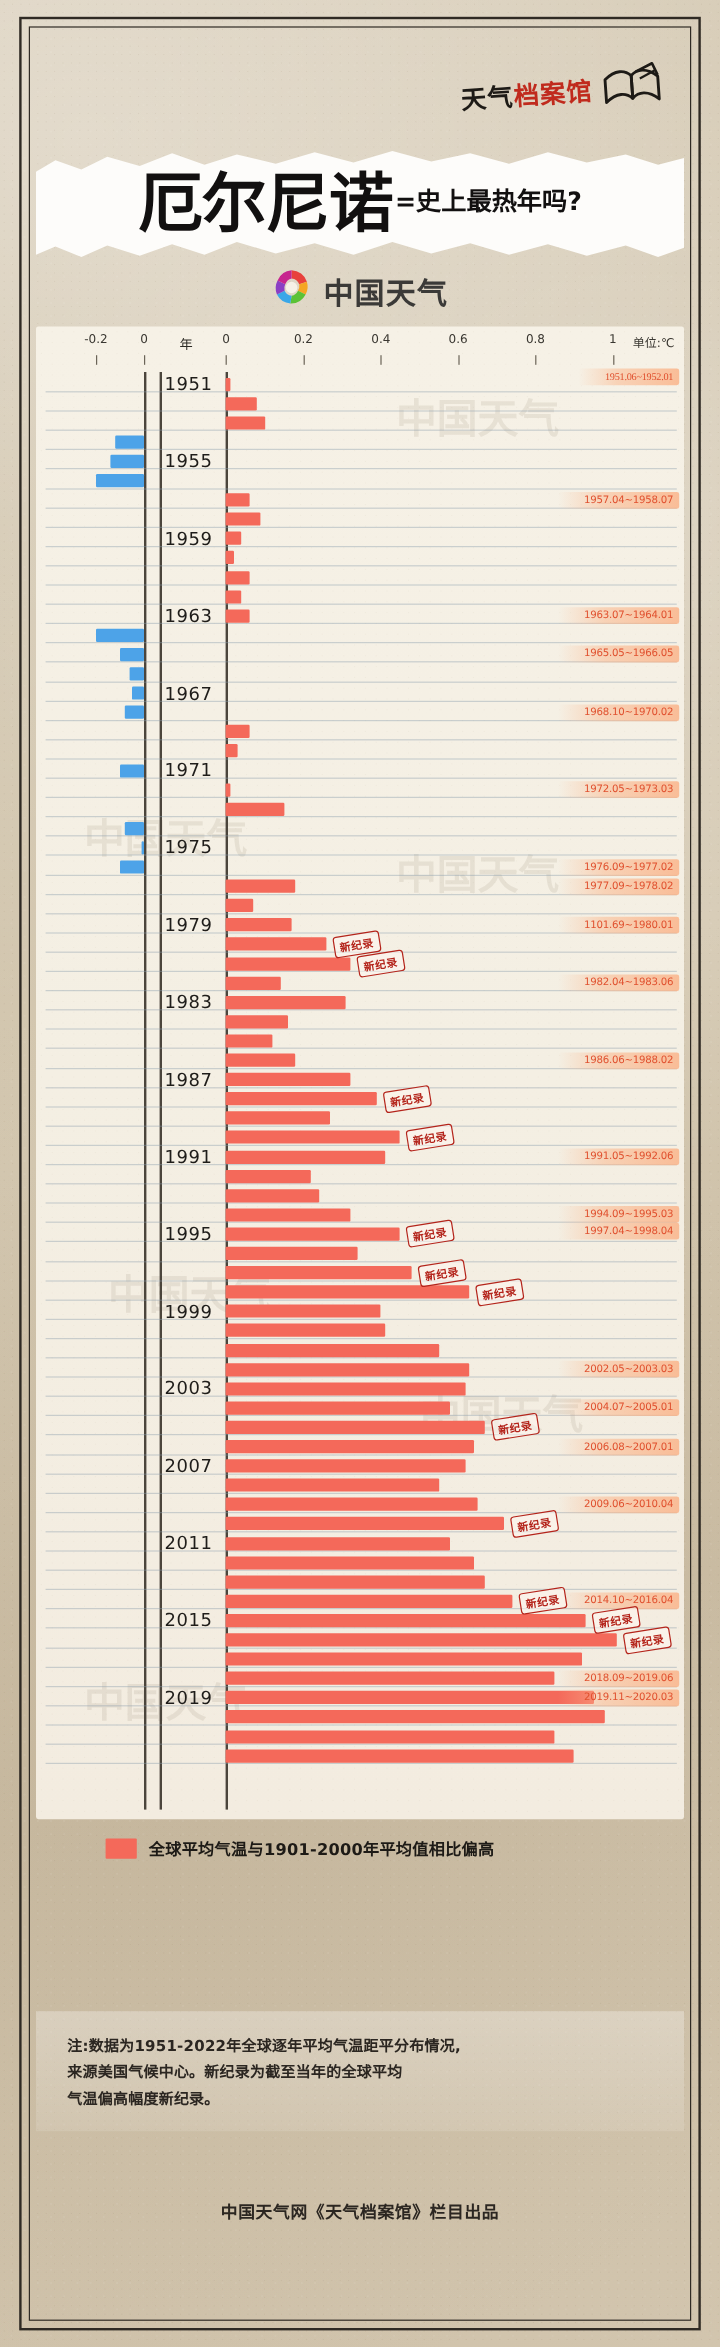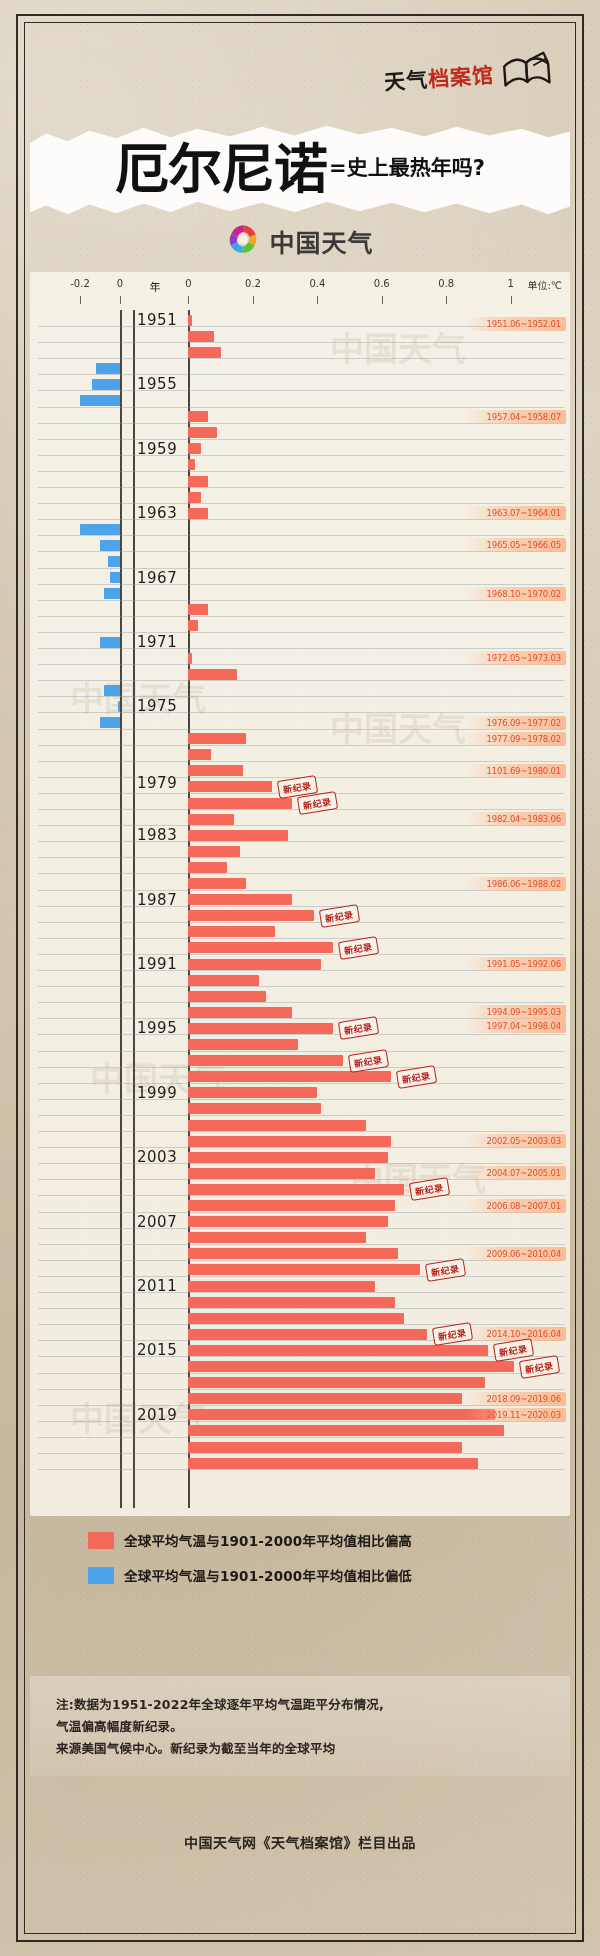--- a/index.html
+++ b/index.html
@@ -572,32 +572,32 @@
         <div class="bar pos" style="top: 1131.5px; left: 158.444px; width: 273.889px;"></div>
         <div class="gridline" style="top: 1159.15px;"></div>
         <div class="bar pos" style="top: 1147.6px; left: 158.444px; width: 290px;"></div>
         <div class="year-tick" style="left: 107px; top: 10px;">1951</div>
         <div class="year-tick" style="left: 107px; top: 74.4px;">1955</div>
         <div class="year-tick" style="left: 107px; top: 138.8px;">1959</div>
         <div class="year-tick" style="left: 107px; top: 203.2px;">1963</div>
         <div class="year-tick" style="left: 107px; top: 267.6px;">1967</div>
         <div class="year-tick" style="left: 107px; top: 332px;">1971</div>
         <div class="year-tick" style="left: 107px; top: 396.4px;">1975</div>
-        <div class="year-tick" style="left: 107px; top: 460.8px; margin-top: 12px;">1979</div>
+        <div class="year-tick" style="left: 107px; top: 460.8px;">1979</div>
         <div class="year-tick" style="left: 107px; top: 525.2px;">1983</div>
         <div class="year-tick" style="left: 107px; top: 589.6px;">1987</div>
         <div class="year-tick" style="left: 107px; top: 654px;">1991</div>
         <div class="year-tick" style="left: 107px; top: 718.4px;">1995</div>
         <div class="year-tick" style="left: 107px; top: 782.8px;">1999</div>
         <div class="year-tick" style="left: 107px; top: 847.2px;">2003</div>
         <div class="year-tick" style="left: 107px; top: 911.6px;">2007</div>
         <div class="year-tick" style="left: 107px; top: 976px;">2011</div>
         <div class="year-tick" style="left: 107px; top: 1040.4px;">2015</div>
         <div class="year-tick" style="left: 107px; top: 1104.8px;">2019</div>
-        <div class="event-label" style="right: 4px; top: 14px;">1951.06~1952.01</div>
+        <div class="event-label" style="right: 4px; top: 4px; font-family: Liberation Serif, serif;">1951.06~1952.01</div>
         <div class="event-label" style="right: 4px; top: 106.6px;">1957.04~1958.07</div>
         <div class="event-label" style="right: 4px; top: 203.2px;">1963.07~1964.01</div>
         <div class="event-label" style="right: 4px; top: 235.4px;">1965.05~1966.05</div>
         <div class="event-label" style="right: 4px; top: 283.7px;">1968.10~1970.02</div>
         <div class="event-label" style="right: 4px; top: 348.1px;">1972.05~1973.03</div>
         <div class="event-label" style="right: 4px; top: 412.5px;">1976.09~1977.02</div>
         <div class="event-label" style="right: 4px; top: 428.6px;">1977.09~1978.02</div>
         <div class="event-label" style="right: 4px; top: 460.8px;">1101.69~1980.01</div>
         <div class="event-label" style="right: 4px; top: 509.1px;">1982.04~1983.06</div>
         <div class="event-label" style="right: 4px; top: 573.5px;">1986.06~1988.02</div>
@@ -624,26 +624,22 @@
         <div class="record-stamp" style="left: 464.111px; top: 1040.4px;">新纪录</div>
         <div class="record-stamp" style="left: 489.889px; top: 1056.5px;">新纪录</div>
       </div>
   </div>
 
   <div class="legend">
       <div class="legend-row">
         <span class="swatch warm"></span>
         <span class="legend-text">全球平均气温与1901-2000年平均值相比偏高</span>
       </div>
-      <div class="legend-row">
-        <span class="swatch cool"></span>
-        <span class="legend-text">全球平均气温与1901-2000年平均值相比偏低</span>
-      </div>
     </div>
 
   <div class="note">
       <div class="note-line">注:数据为1951-2022年全球逐年平均气温距平分布情况,</div>
+      <div class="note-line">来源美国气候中心。新纪录为截至当年的全球平均</div>
       <div class="note-line">气温偏高幅度新纪录。</div>
-      <div class="note-line">来源美国气候中心。新纪录为截至当年的全球平均</div>
     </div>
 
   <div class="footer">中国天气网《天气档案馆》栏目出品</div>
 </div>
 
 </body></html>

